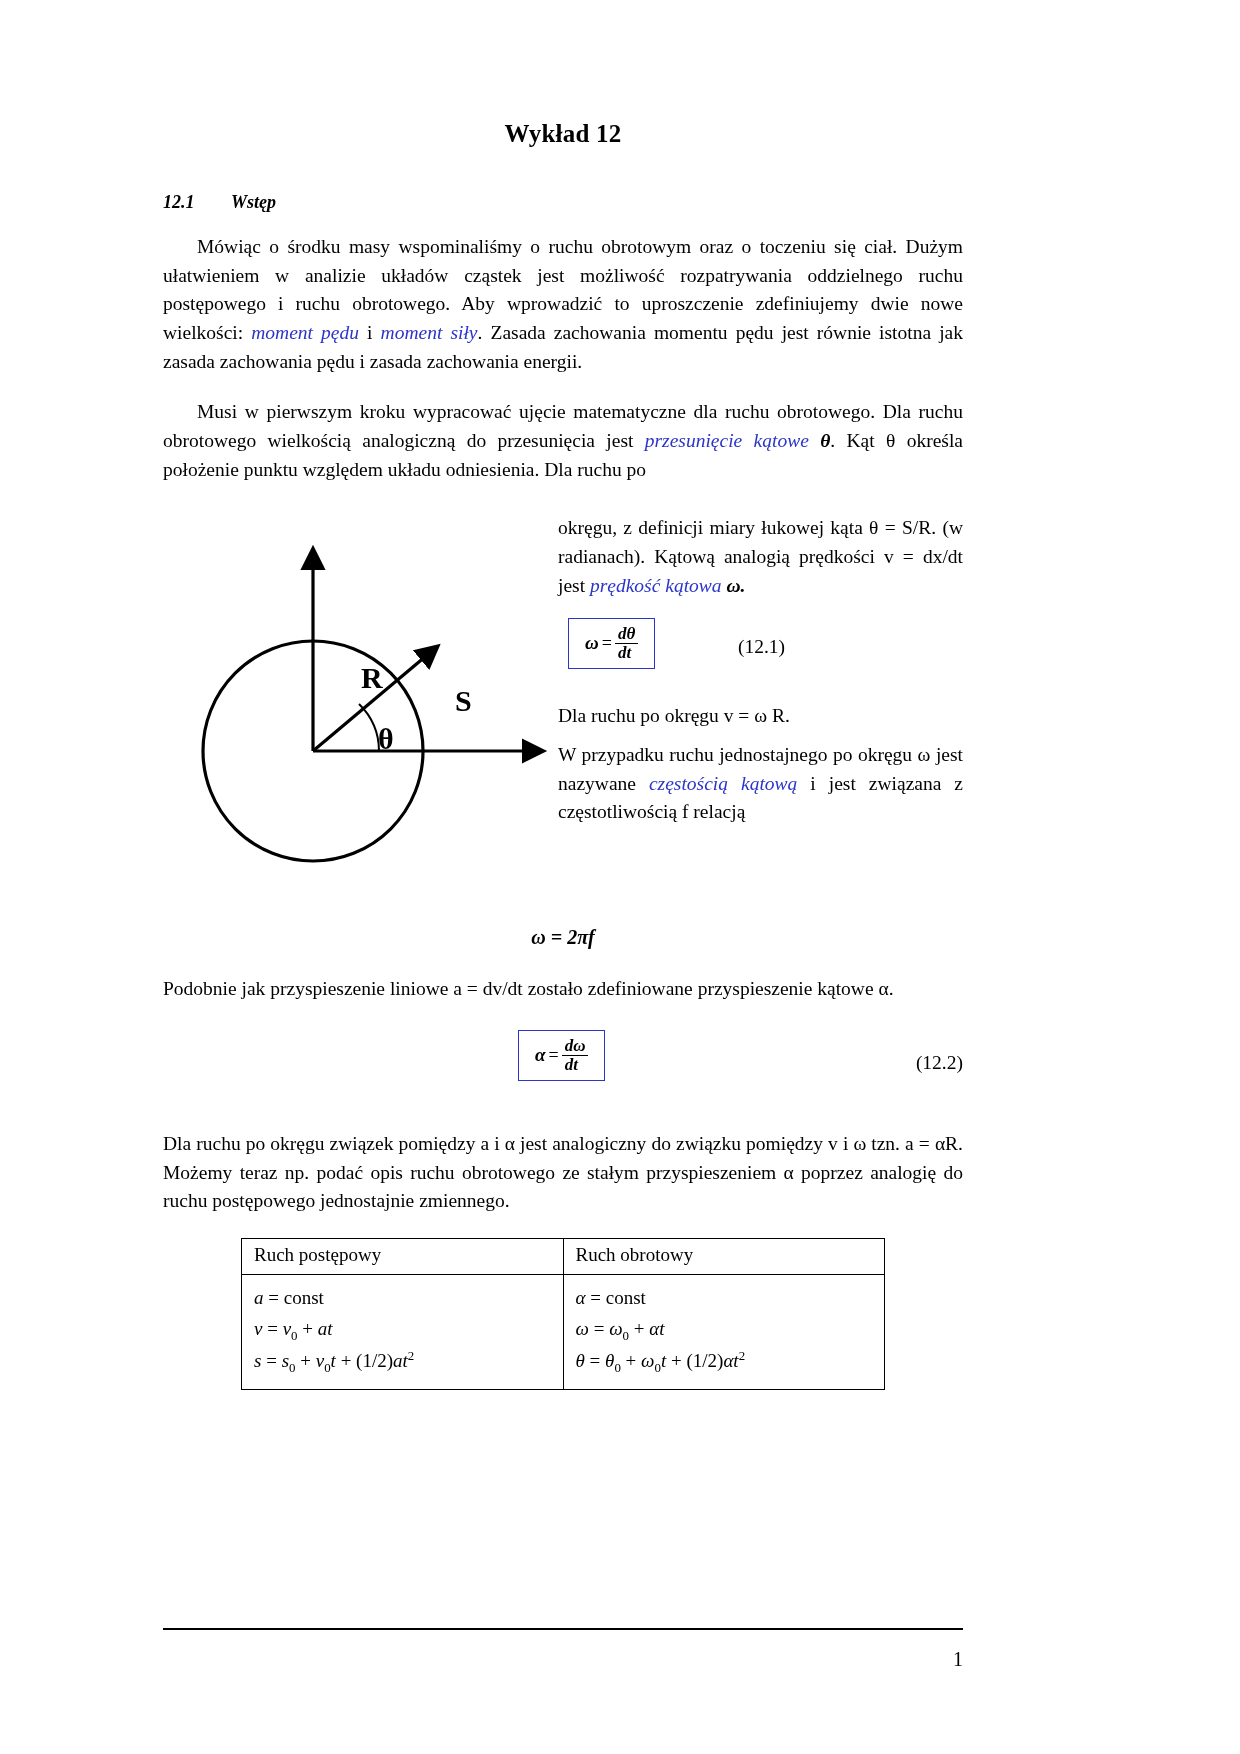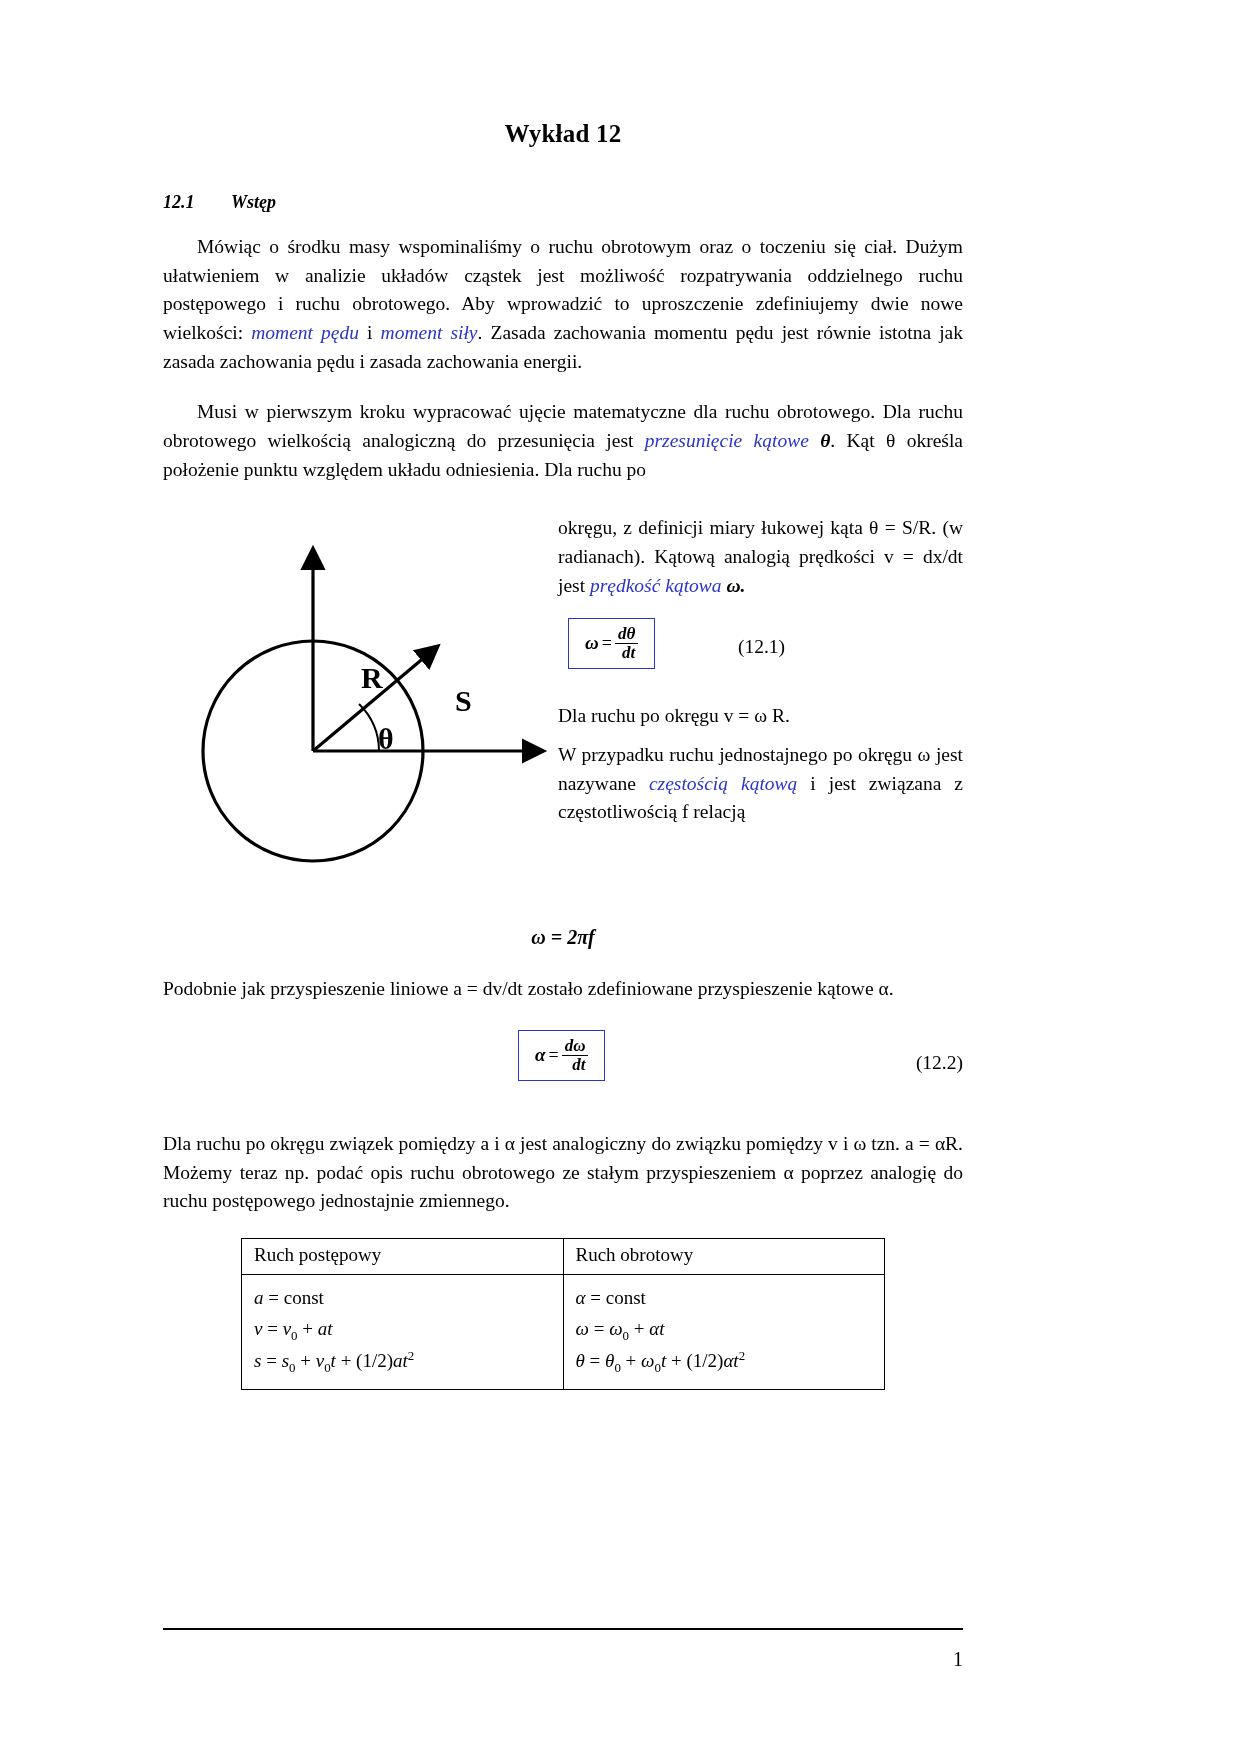--- a/index.html
+++ b/index.html
@@ -108,21 +108,21 @@
   }
   .eq-num {
     position: absolute;
     left: 180px;
     top: 18px;
     font-size: 19.5px;
   }
   .frac {
     display: inline-block;
     vertical-align: middle;
-    text-align: right;
+    text-align: left;
     line-height: 1.05;
     font-family: Liberation Serif, serif;
   }
   .frac .top { display: block; border-bottom: 1.3px solid #000; padding: 0 3px; font-weight: bold;}
   .frac .bot { display: block; padding: 0 3px; font-weight: bold;}
   .eq-lhs { font-weight: bold; font-style: italic; font-size: 19px; vertical-align: middle;}
   .eq-eq { vertical-align: middle; font-size: 18px; padding: 0 3px;}
 
   .centered-eq {
     text-align: center;

